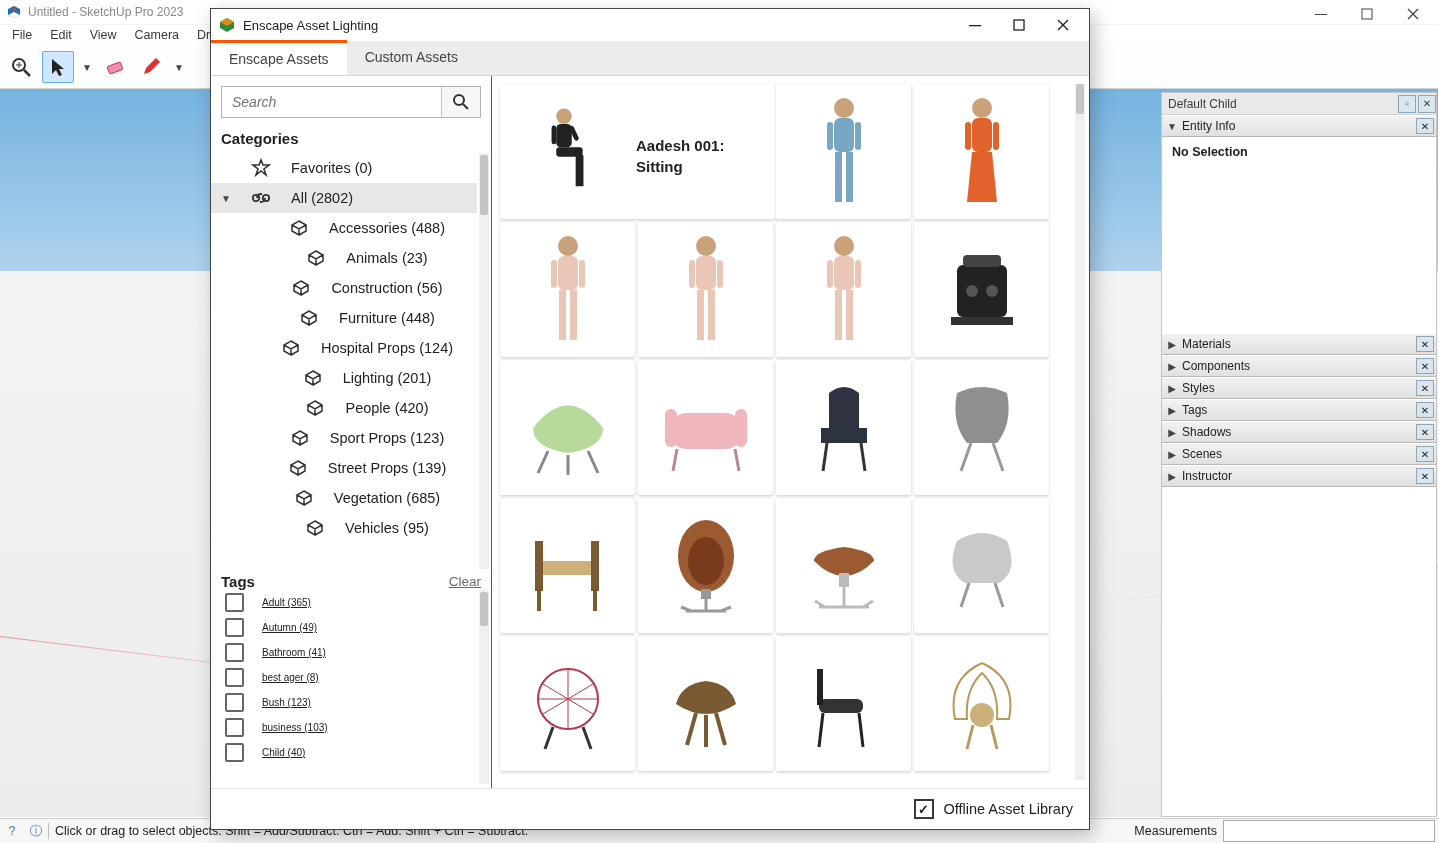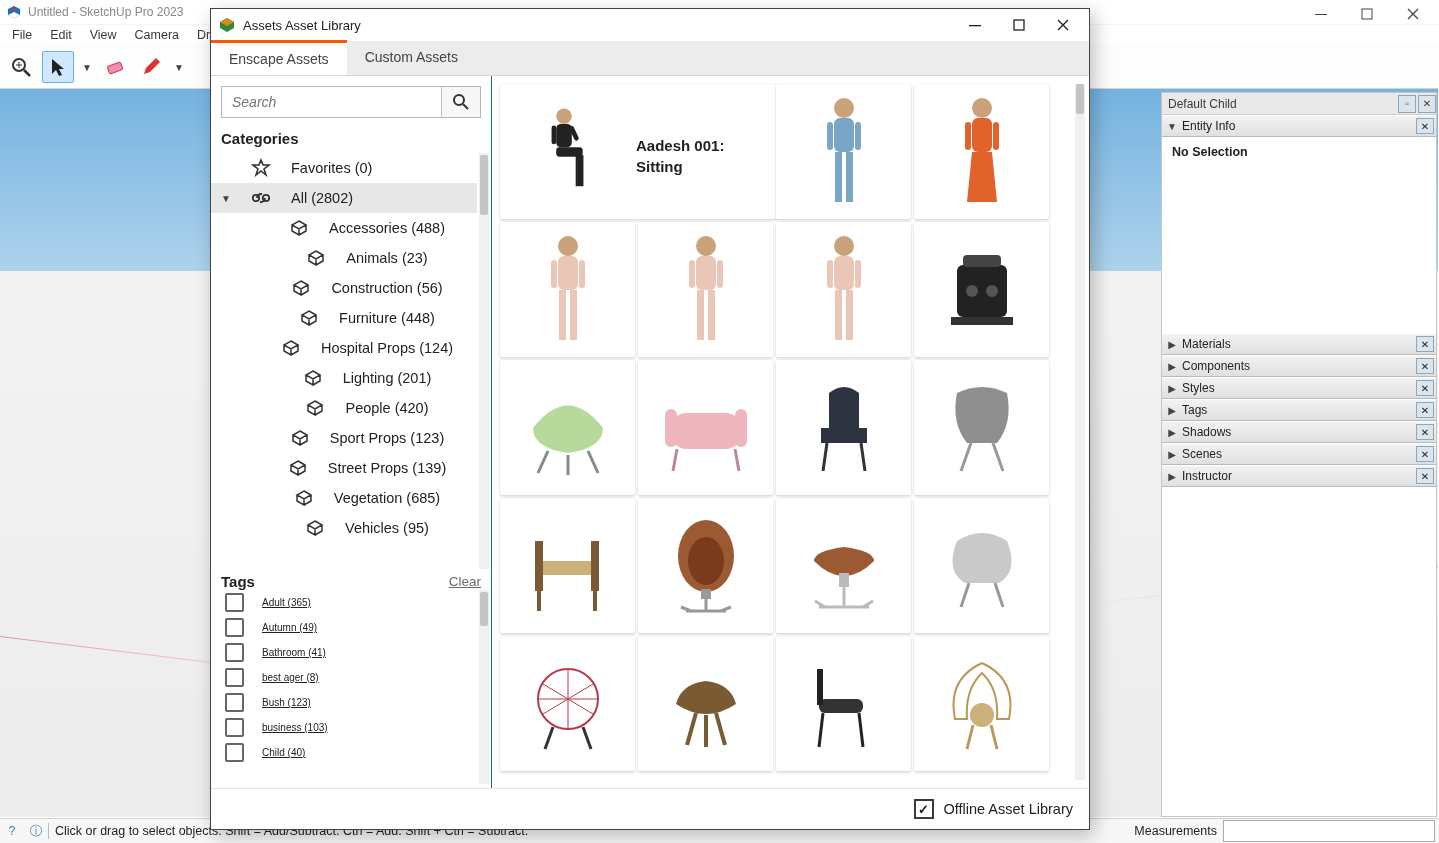--- a/index.html
+++ b/index.html
@@ -551,21 +551,21 @@
     <span class="measure-lbl">Measurements</span>
     <span class="measure-box"></span>
   </div>
 
   <div class="ens-dialog">
     <div class="ens-title">
       <svg width="16" height="16" viewBox="0 0 16 16">
         <polygon points="8,1 15,5 15,11 8,15 1,11 1,5" fill="#2c8a3a"></polygon>
         <polygon points="8,1 15,5 8,9 1,5" fill="#d98b1a"></polygon>
       </svg>
-      <span>Assets Asset Library</span>
+      <span>Enscape Asset Lighting</span>
       <div class="ens-win-ctl">
         <div>
           <svg width="12" height="12">
               <rect y="6" width="12" height="1.3" fill="#222"></rect>
             </svg>
         </div>
         <div>
           <svg width="12" height="12">
               <rect x="1" y="1" width="10" height="10" fill="none" stroke="#222" stroke-width="1.3"></rect>
             </svg>

